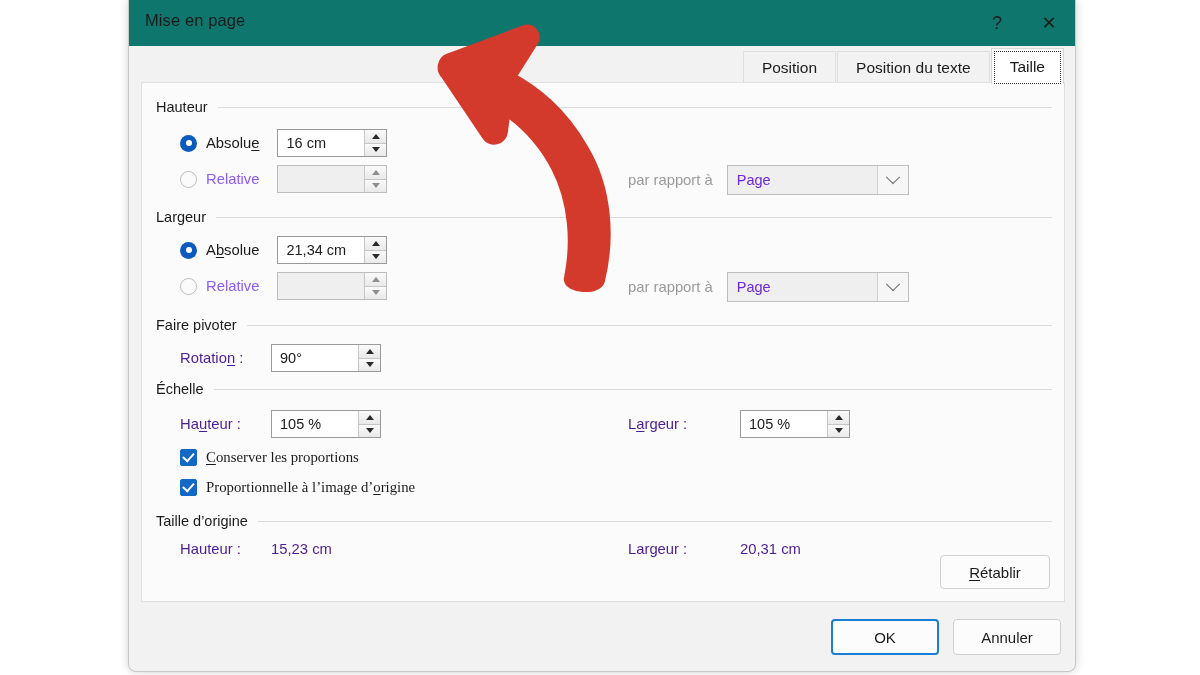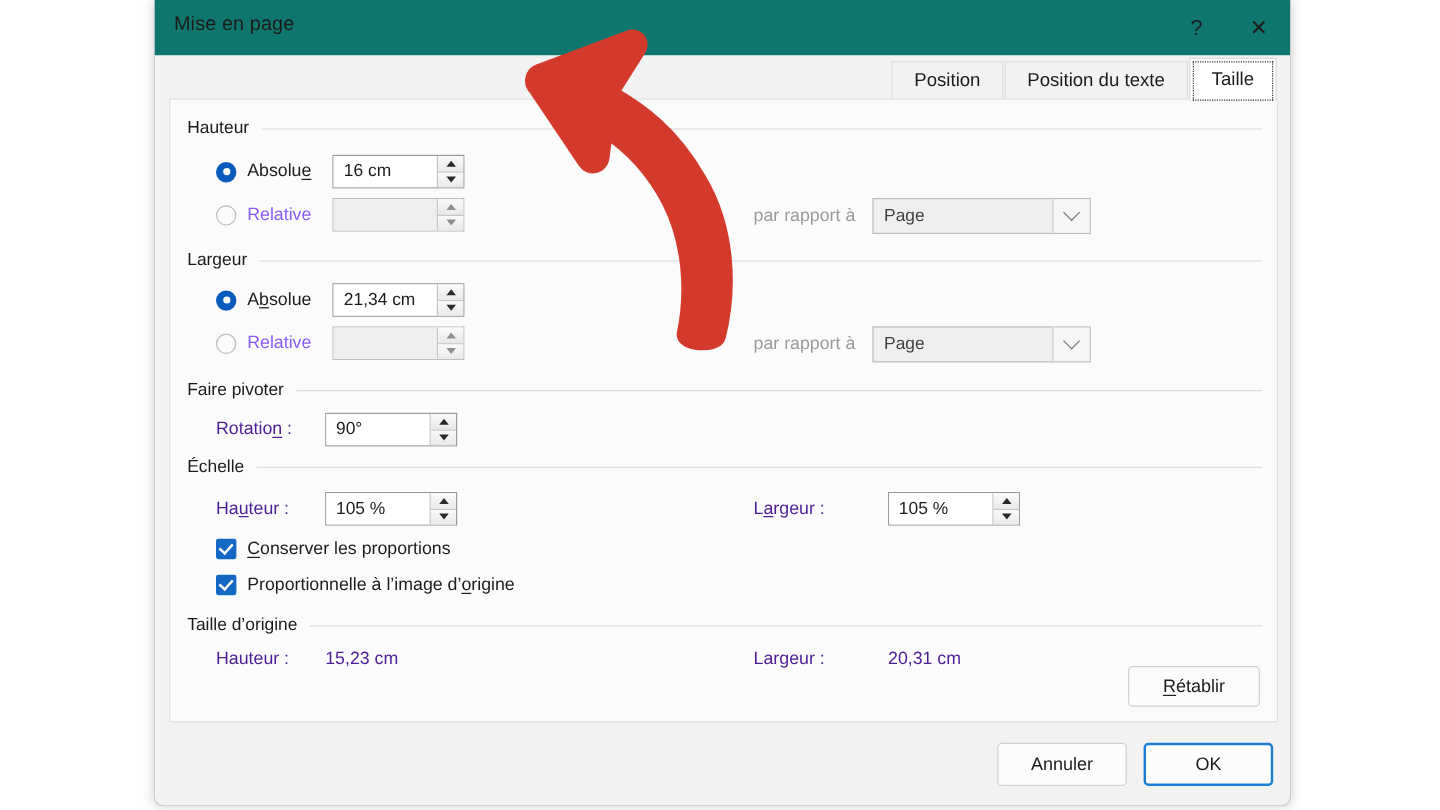--- a/index.html
+++ b/index.html
@@ -201,20 +201,21 @@
     width: 5px; height: 9px;
     border: solid #ffffff;
     border-width: 0 2px 2px 0;
     transform: rotate(42deg) translate(-1px,-1px);
   }
   .cb-label {
     font-size: 14.8px;
     color: #1b1b1b;
     margin-left: 9px;
     white-space: nowrap;
+    font-family: Liberation Serif, serif;
   }
 
   
   .spin {
     display: inline-flex;
     align-items: stretch;
     height: 28px;
     border: 1px solid #9a9a9a;
     background: #ffffff;
     box-sizing: border-box;
@@ -273,21 +274,21 @@
     border: 1px solid #bdbdbd;
     background: #efefef;
     box-sizing: border-box;
   }
   .combo .ctext {
     flex: 1;
     display: flex;
     align-items: center;
     padding-left: 9px;
     font-size: 14.5px;
-    color: #404040;
+    color: #6d28d9;
   }
   .combo .cbtn {
     width: 30px;
     display: flex;
     align-items: center;
     justify-content: center;
     border-left: 1px solid #cfcfcf;
     background: #f6f6f6;
   }
   .chev {
@@ -567,22 +568,22 @@
 
       <button class="btn reset-btn">
           <span></span>
           <span class="u">R</span>
           <span>établir</span>
         </button>
 
     </div>
 
     <div class="footer">
+      <button class="btn focused">OK</button>
       <button class="btn">Annuler</button>
-      <button class="btn focused">OK</button>
     </div>
 
   </div>
 
   <svg class="annotation-arrow" viewBox="0 0 230 280" xmlns="http://www.w3.org/2000/svg">
     <path d="M 168 268
              C 178 228, 176 178, 152 138
              C 130 100, 104 80, 78 66
              L 102 28
              C 104 23, 100 18, 95 20

